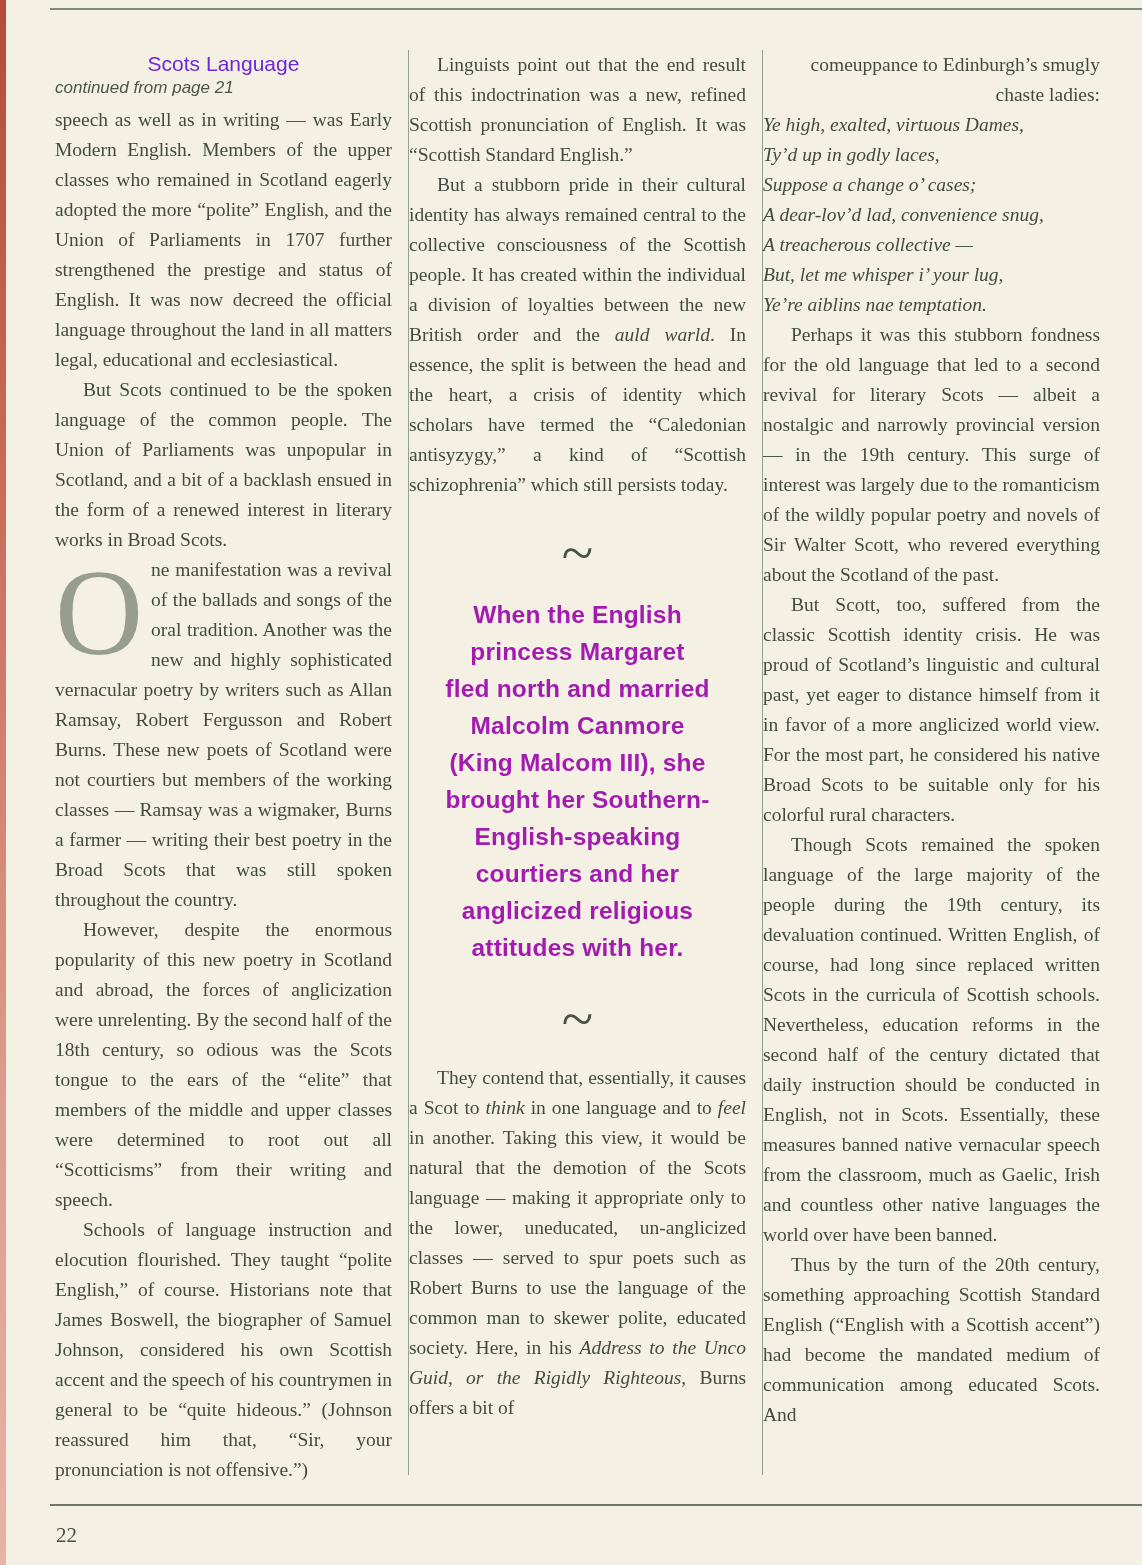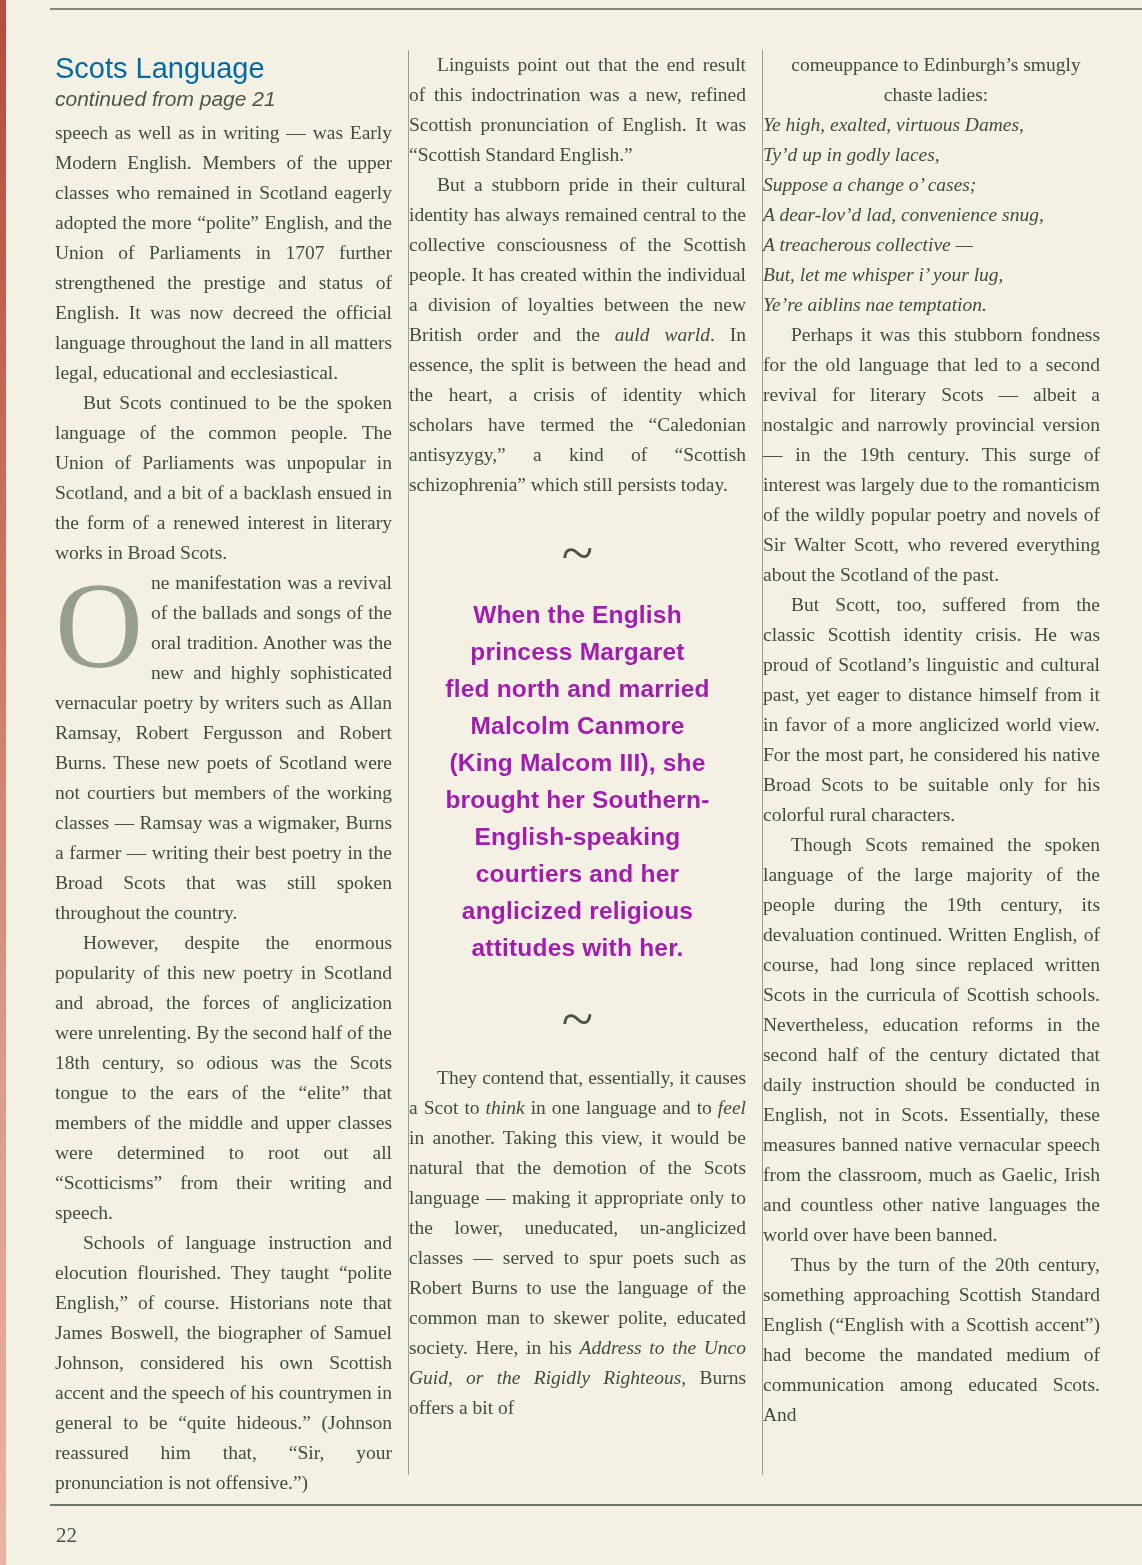--- a/index.html
+++ b/index.html
@@ -28,35 +28,35 @@
     width: 1076px; height: 1425px;
     display: flex; align-items: stretch;
   }
   .col { width: 337px; }
   .col + .col {
     border-left: 1px solid #9aa08e;
     margin-left: 16px; 
   }
   .article-title {
     font-family: "Liberation Sans", "DejaVu Sans", sans-serif;
-    font-size: 29px; font-weight: 400; color: #0369a1;
-    margin: 2px 0 2px 0; line-height: 1.15;
+    font-size: 21px; font-weight: 400; color: #6d28d9;
+    margin: 2px 0 2px 0; line-height: 1.15; text-align: center;
   }
   .continued-note {
     font-family: "Liberation Sans", "DejaVu Sans", sans-serif;
-    font-style: italic; font-size: 21px; color: #4d554a;
+    font-style: italic; font-size: 17px; color: #4d554a;
     margin-bottom: 7px;
   }
   .para {
     margin: 0; font-size: 19.5px; line-height: 30px;
     text-align: justify; color: #434b40;
     hyphens: none;
   }
   .para.indent { text-indent: 28px; }
-  .para.lead { text-align: center; margin-left: 9px; }
+  .para.lead { text-align: right; margin-left: 9px; }
   .dropcap {
     float: left;
     font-size: 122px; line-height: 0.78;
     color: #979e90;
     margin: 10px 8px 0 0;
   }
   .ornament {
     text-align: center;
     font-size: 58px; line-height: 0.8; color: #4a5248;
     margin: 30px 0 20px 0;

